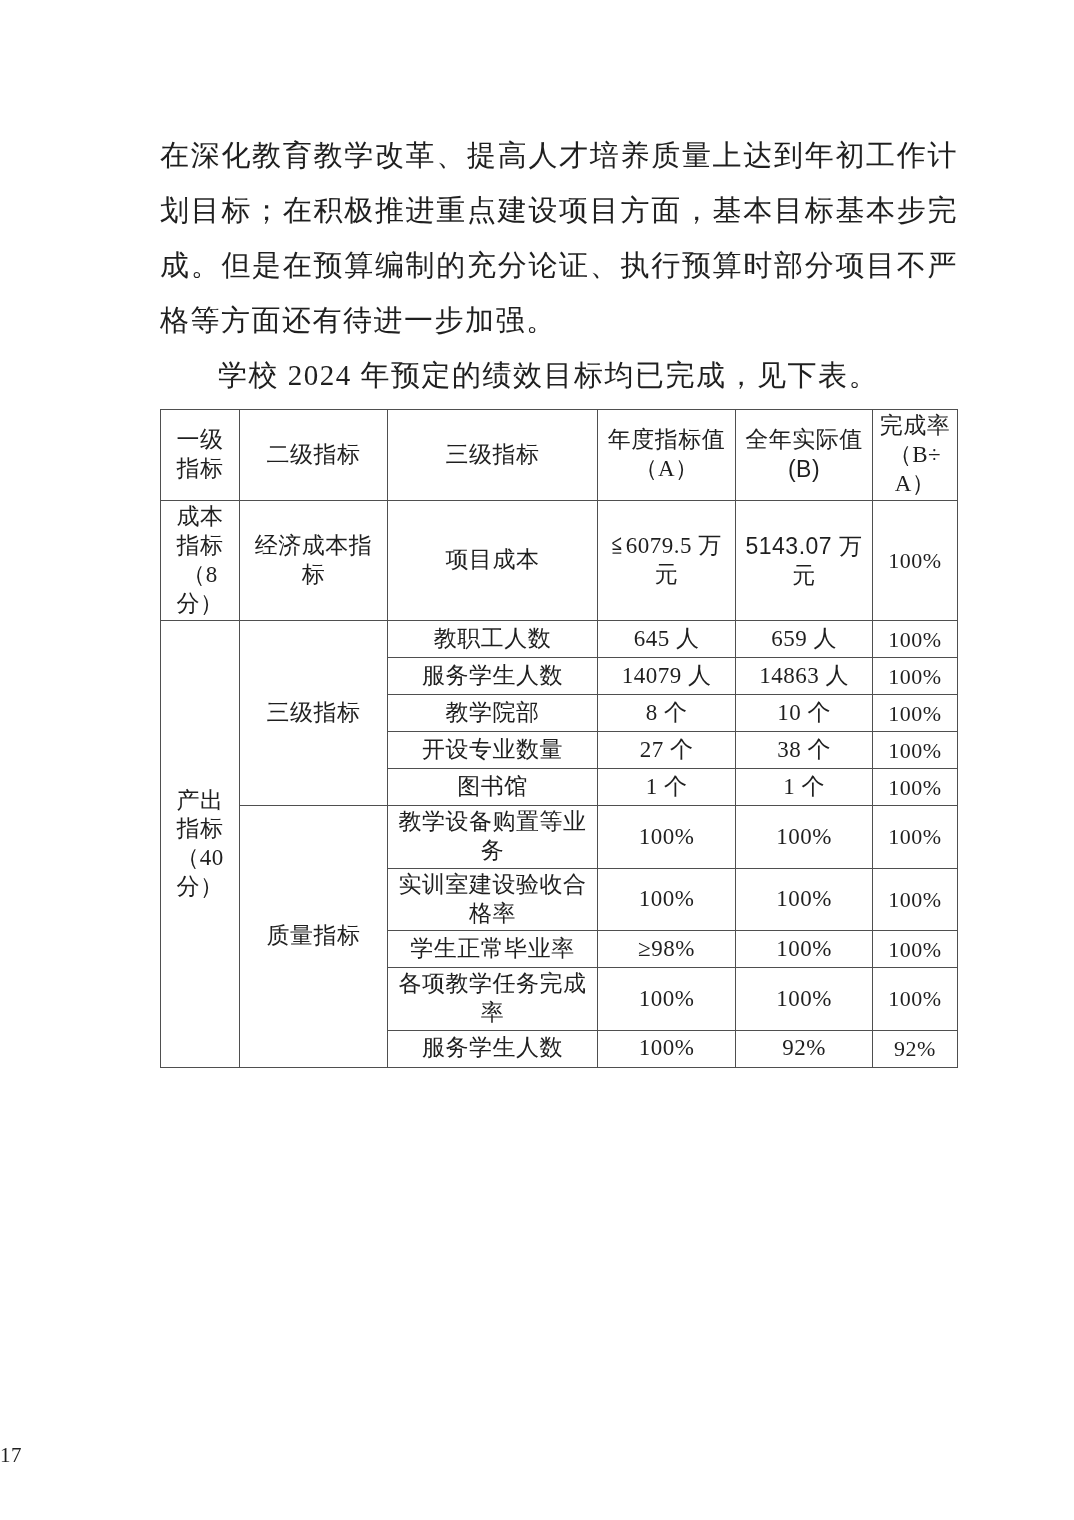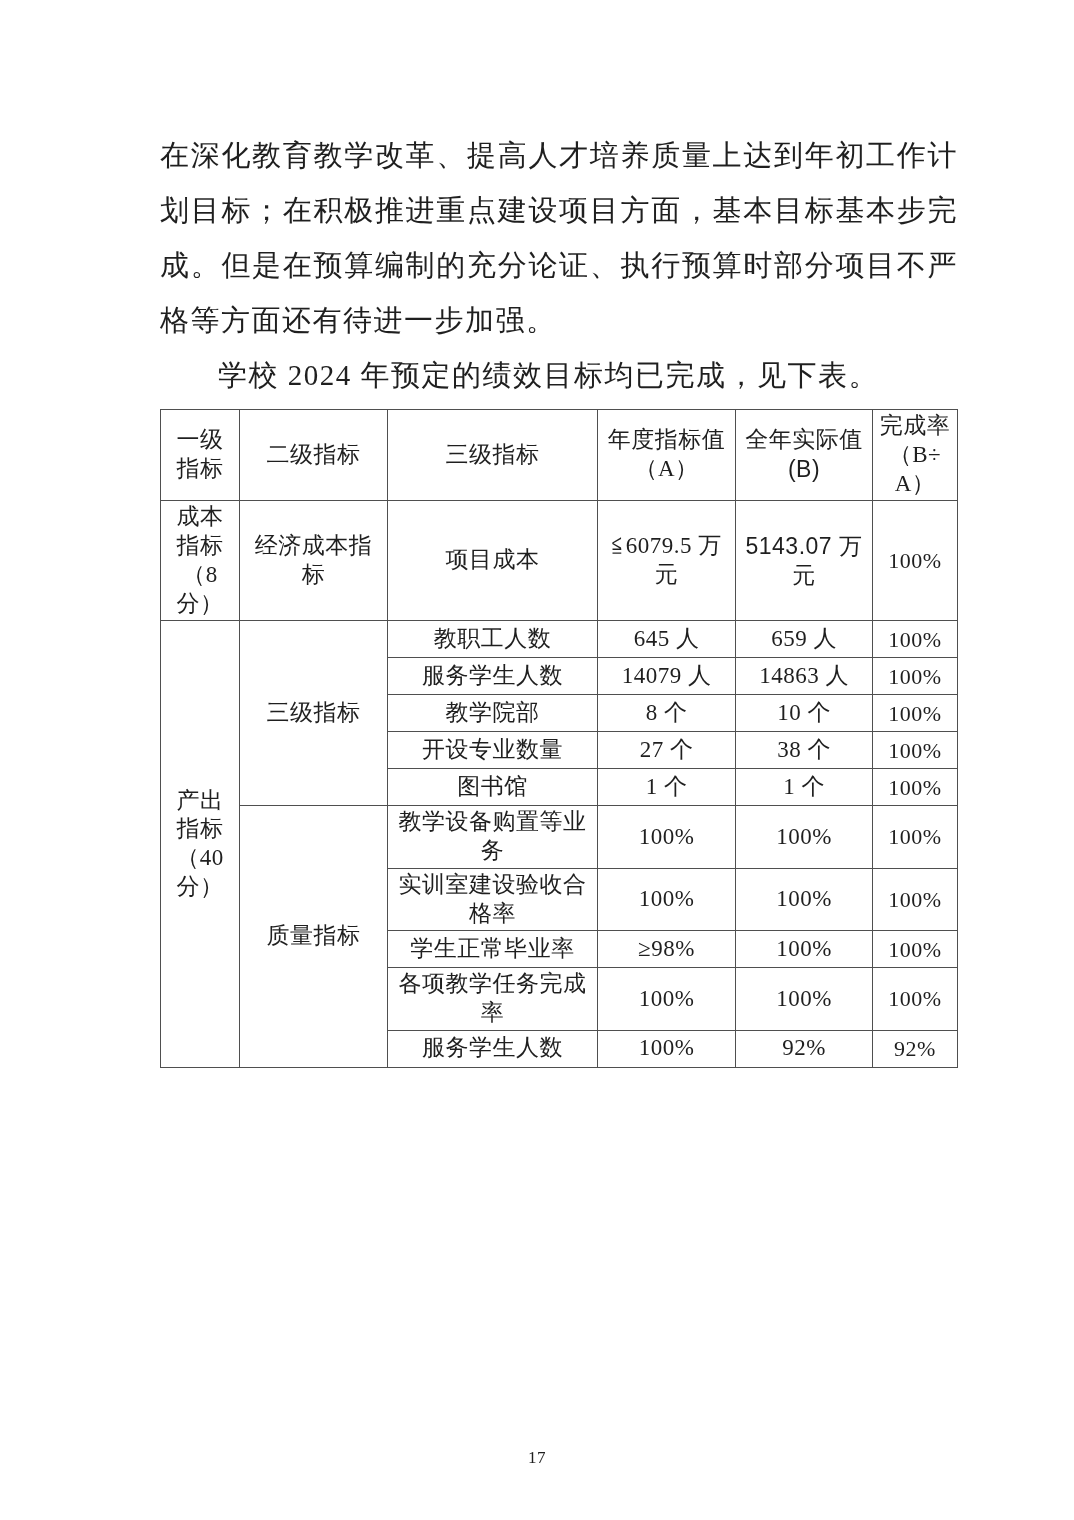--- a/index.html
+++ b/index.html
@@ -59,22 +59,22 @@
   tr.norm     { height: 37px; }
   td.left     { text-align: left; padding-left: 14px; }
   .sans       { font-family: "Liberation Sans", "DejaVu Sans", sans-serif; }
   td.cut, th.cut { border-bottom: none; }
   .rate-cell  { font-size: 22px; }
   .pagenum {
     position: absolute;
     left: 0;
     right: 0;
     bottom: 52px;
-    text-align: center;
-    font-size: 17px;
+    text-align: left;
+    font-size: 21px;
     letter-spacing: 0.5px;
   }
 </style>
 </head>
 <body>
 
 <div class="page">
 
   <div class="bodytext">
     <p>在深化教育教学改革、提高人才培养质量上达到年初工作计划目标；在积极推进重点建设项目方面，基本目标基本步完成。但是在预算编制的充分论证、执行预算时部分项目不严格等方面还有待进一步加强。</p>

